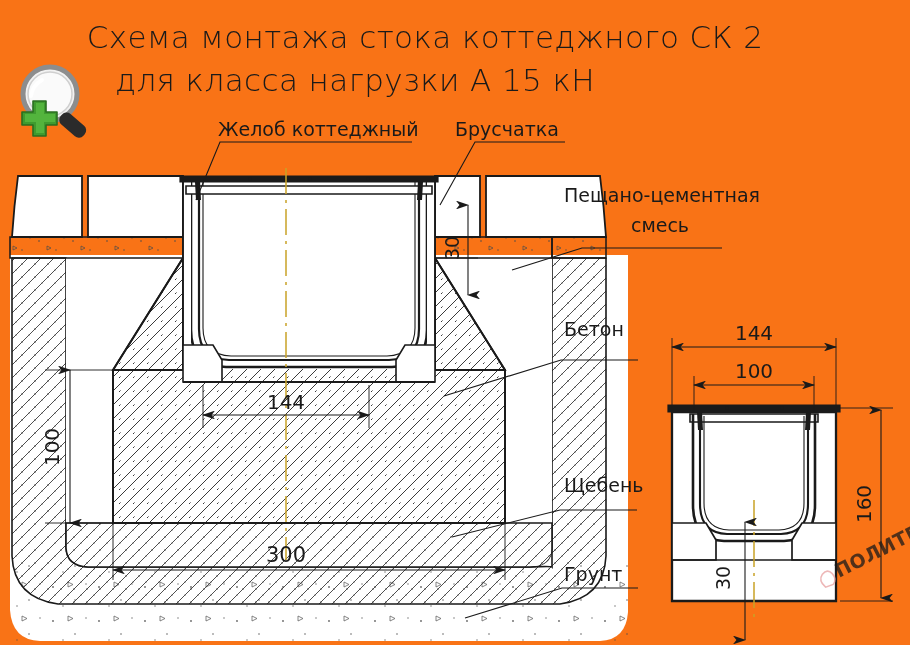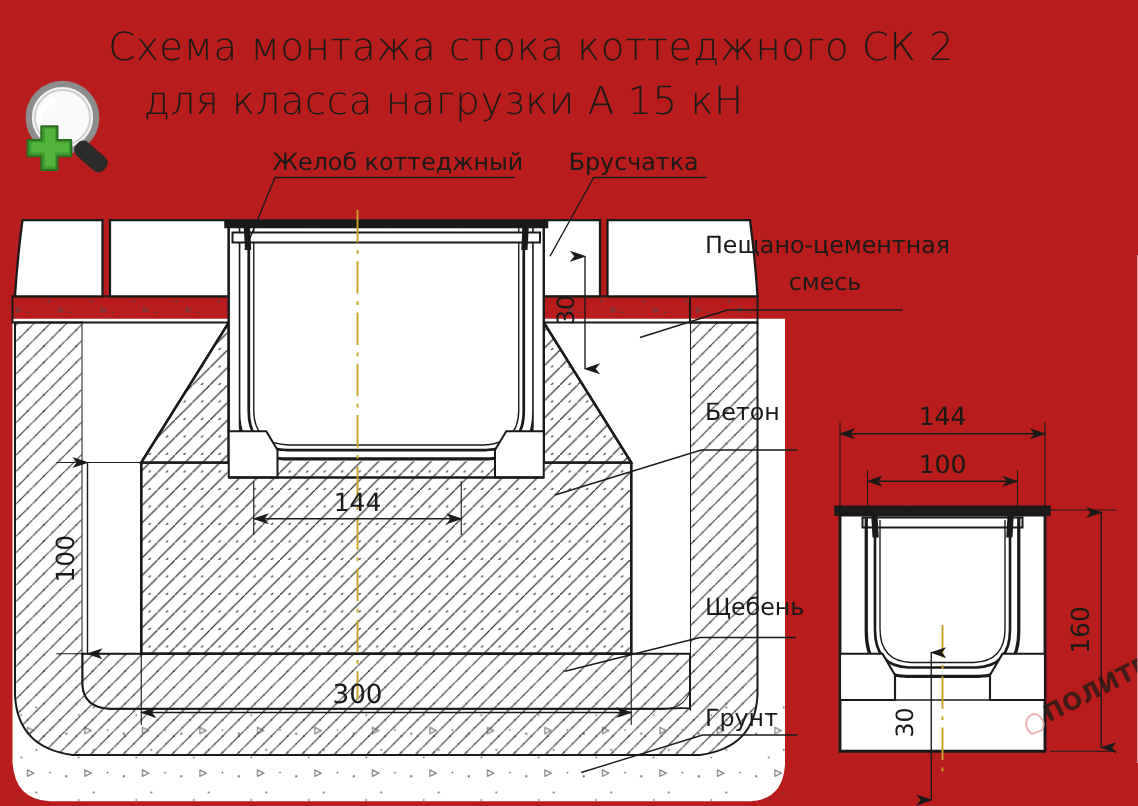--- a/index.html
+++ b/index.html
@@ -8,21 +8,21 @@
     padding: 0;
     background: #ffffff;
   }
   body {
     font-family: "Liberation Sans", sans-serif;
   }
   #page {
     position: relative;
     width: 910px;
     height: 645px;
-    background: #b91c1c;
+    background: #f97316;
     overflow: hidden;
   }
   #drawing-svg {
     position: absolute;
     left: 0;
     top: 0;
     width: 910px;
     height: 645px;
   }
   .ttl {

